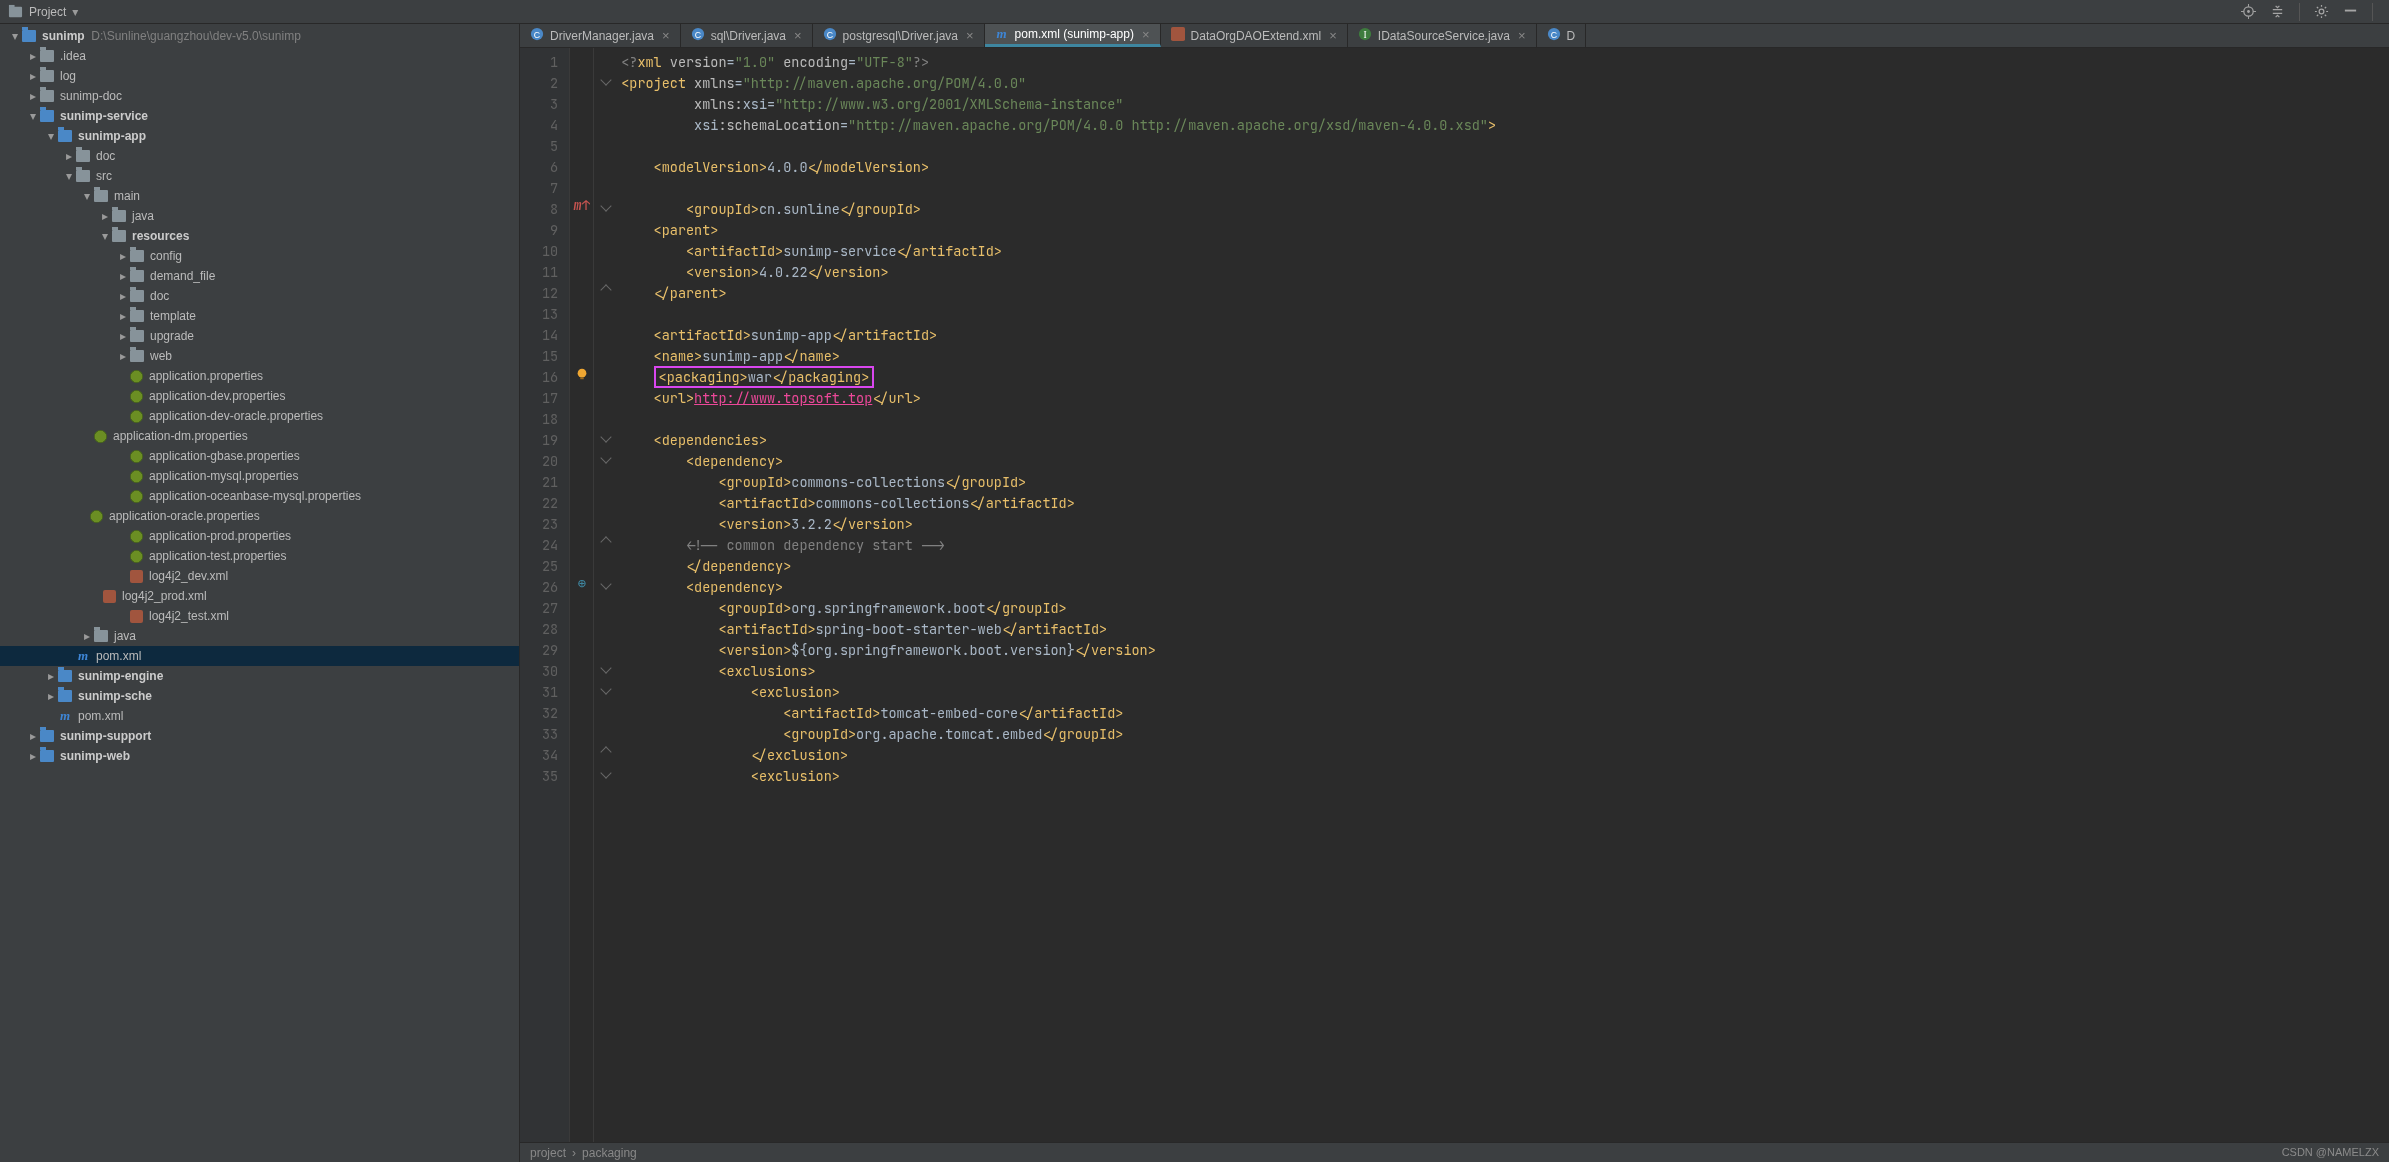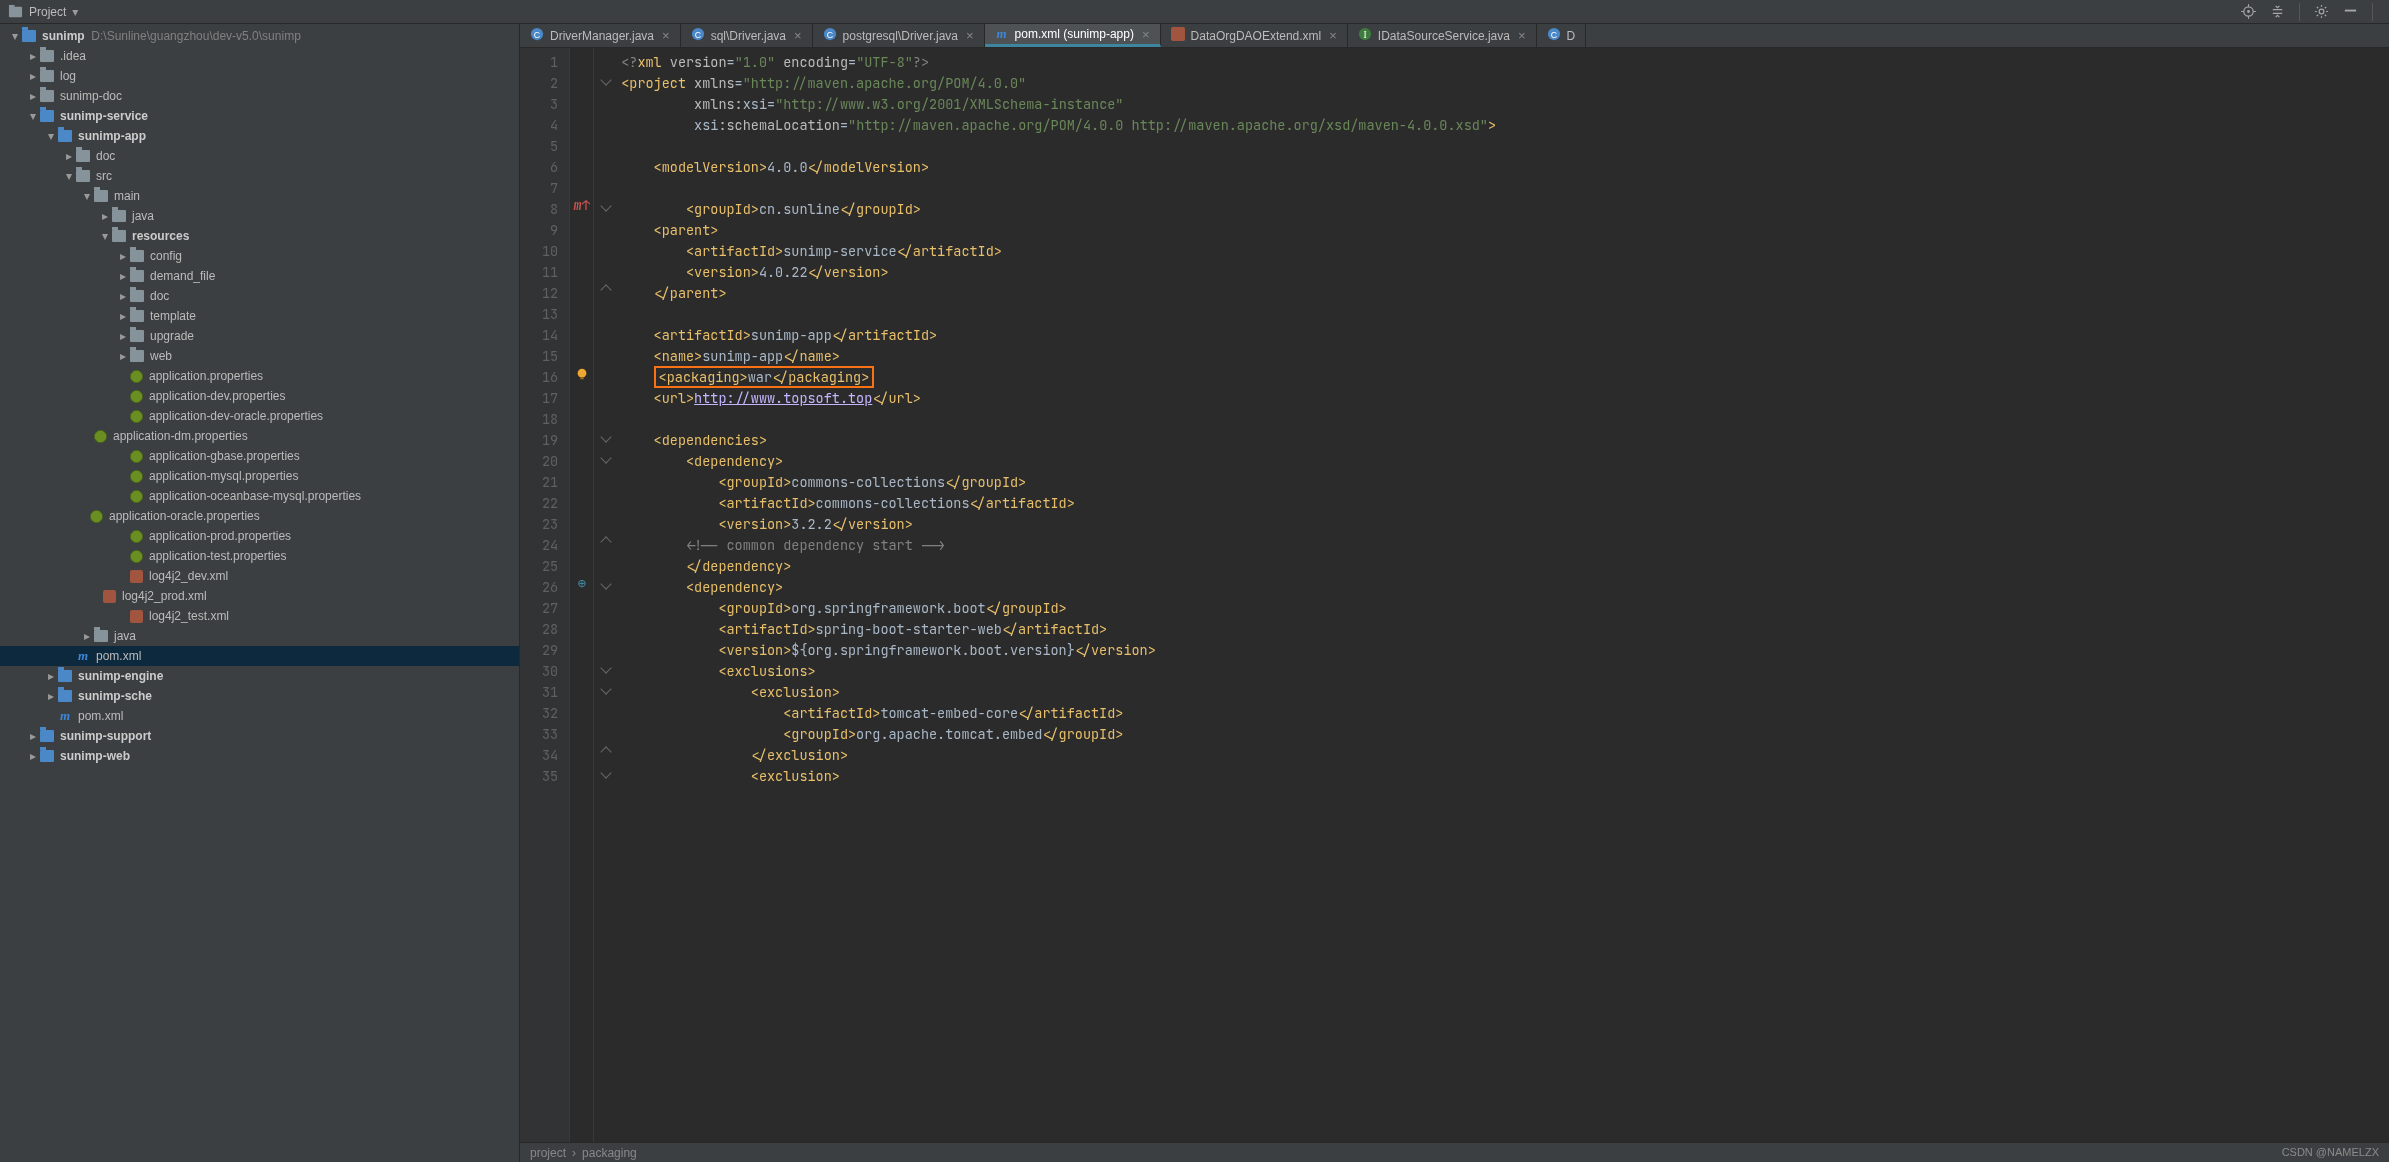--- a/index.html
+++ b/index.html
@@ -40,22 +40,22 @@
   .fold-col .ln { height: 21px; display:flex; align-items:center; justify-content:center; }
   .fold-mark { width:8px; height:8px; border:1px solid #686868; }
   .code { padding: 4px 0 4px 4px; flex:1; }
   .code .ln { height: 21px; white-space: pre; }
 
   .t  { color: #e8bf6a; }     
   .a  { color: #bababa; }     
   .v  { color: #6a8759; }     
   .tx { color: #a9b7c6; }     
   .pi { color: #808080; }     
-  .hl-box { border: 2px solid #f97316; padding: 0 3px; }
-  .url { color:#c4b5fd; text-decoration: underline; }
+  .hl-box { border: 2px solid #d946ef; padding: 0 3px; }
+  .url { color:#ec4899; text-decoration: underline; }
 
   .bulb { width:14px; height:14px; display:inline-block; }
   .watermark { position: fixed; right: 10px; bottom: 4px; color:#8b8b8b; font-size:11px; }
 
   
   .ico-folder { width:14px;height:12px; background:#87939a; border-radius:1px; position:relative; }
   .ico-folder::before { content:""; position:absolute; top:-3px; left:0; width:6px;height:3px;background:#87939a; }
   .ico-folder.blue { background:#4a88c7; }
   .ico-folder.blue::before { background:#4a88c7; }
   .ico-prop { width:13px;height:13px;border-radius:50%;background:radial-gradient(circle,#6b8e23 60%,#4a6b17 62%); }

